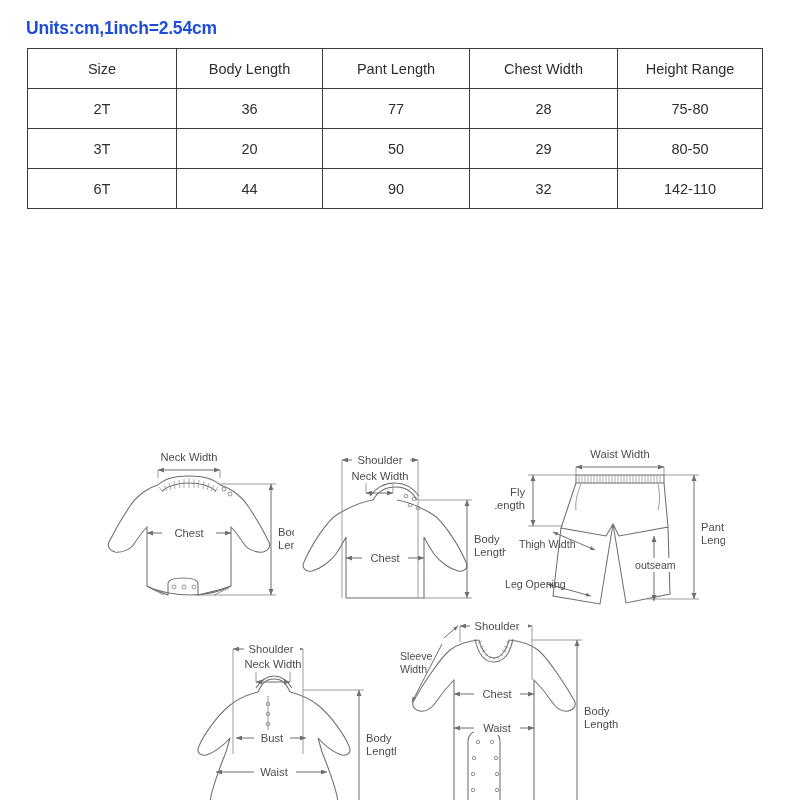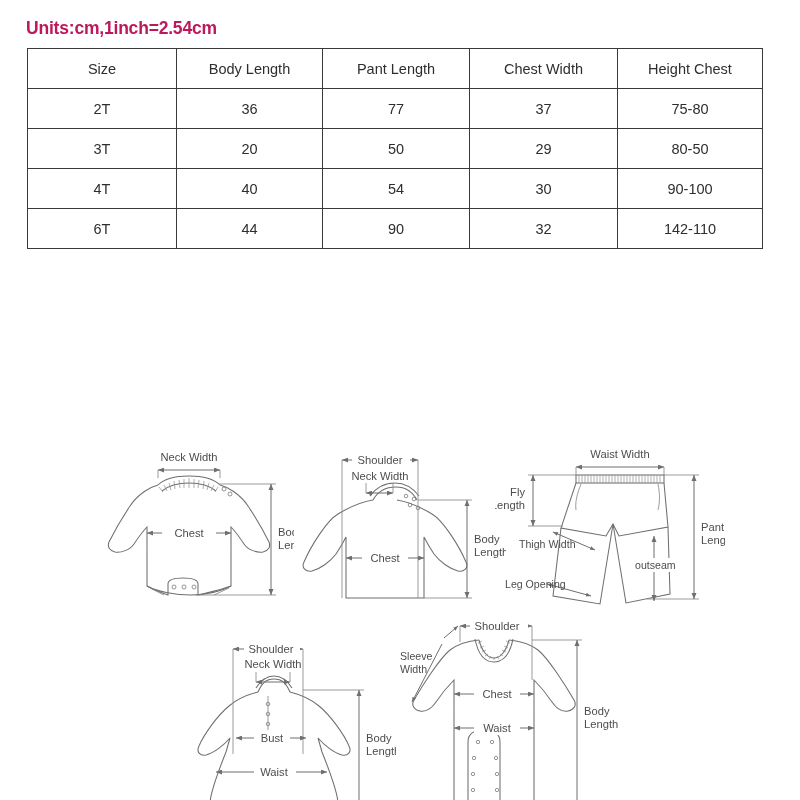--- a/index.html
+++ b/index.html
@@ -15,21 +15,21 @@
     overflow: hidden;
   }
 
   
   #chart-title {
     position: absolute;
     left: 26px;
     top: 18px;
     font-size: 17.5px;
     font-weight: bold;
-    color: #be185d;
+    color: #1d4ed8;
     letter-spacing: -0.2px;
     white-space: nowrap;
   }
 
   
   #size-table-wrap {
     position: absolute;
     left: 27px;
     top: 48px;
     width: 735px;
@@ -98,44 +98,37 @@
         <col class="c2">
         <col class="c3">
         <col class="c4">
     </colgroup>
     <thead>
       <tr>
         <th>Size</th>
         <th>Body Length</th>
         <th>Pant Length</th>
         <th>Chest Width</th>
-        <th>Height Chest</th>
+        <th>Height Range</th>
       </tr>
     </thead>
     <tbody>
       <tr>
         <td>2T</td>
         <td>36</td>
         <td>77</td>
-        <td>37</td>
+        <td>28</td>
         <td>75-80</td>
       </tr>
       <tr>
         <td>3T</td>
         <td>20</td>
         <td>50</td>
         <td>29</td>
         <td>80-50</td>
-      </tr>
-      <tr>
-        <td>4T</td>
-        <td>40</td>
-        <td>54</td>
-        <td>30</td>
-        <td>90-100</td>
       </tr>
       <tr>
         <td>6T</td>
         <td>44</td>
         <td>90</td>
         <td>32</td>
         <td>142-110</td>
       </tr>
     </tbody>
   </table>

